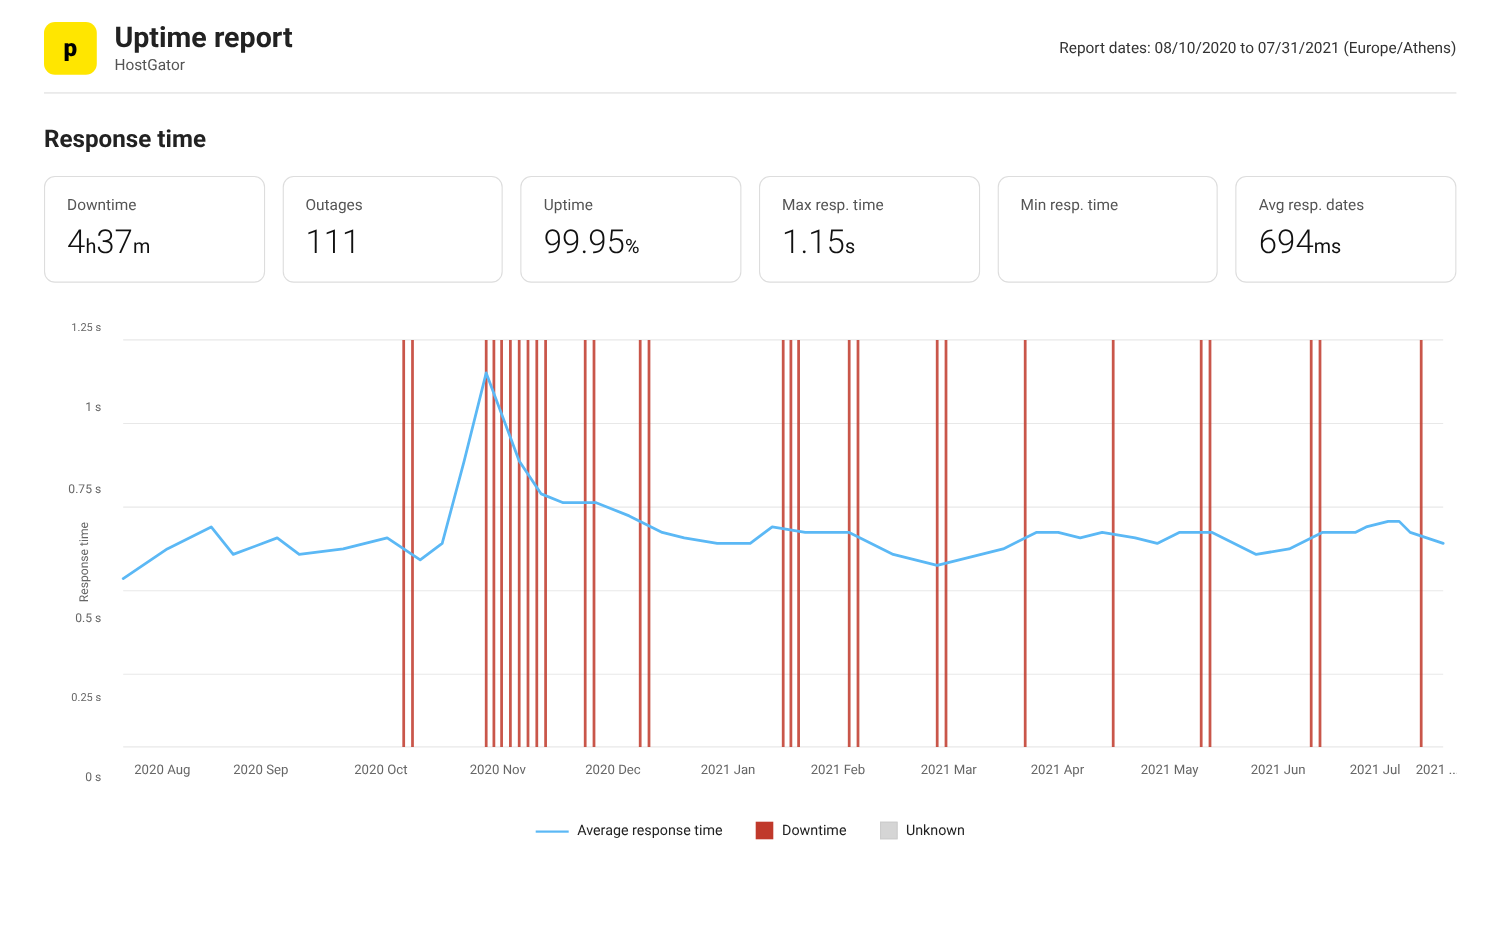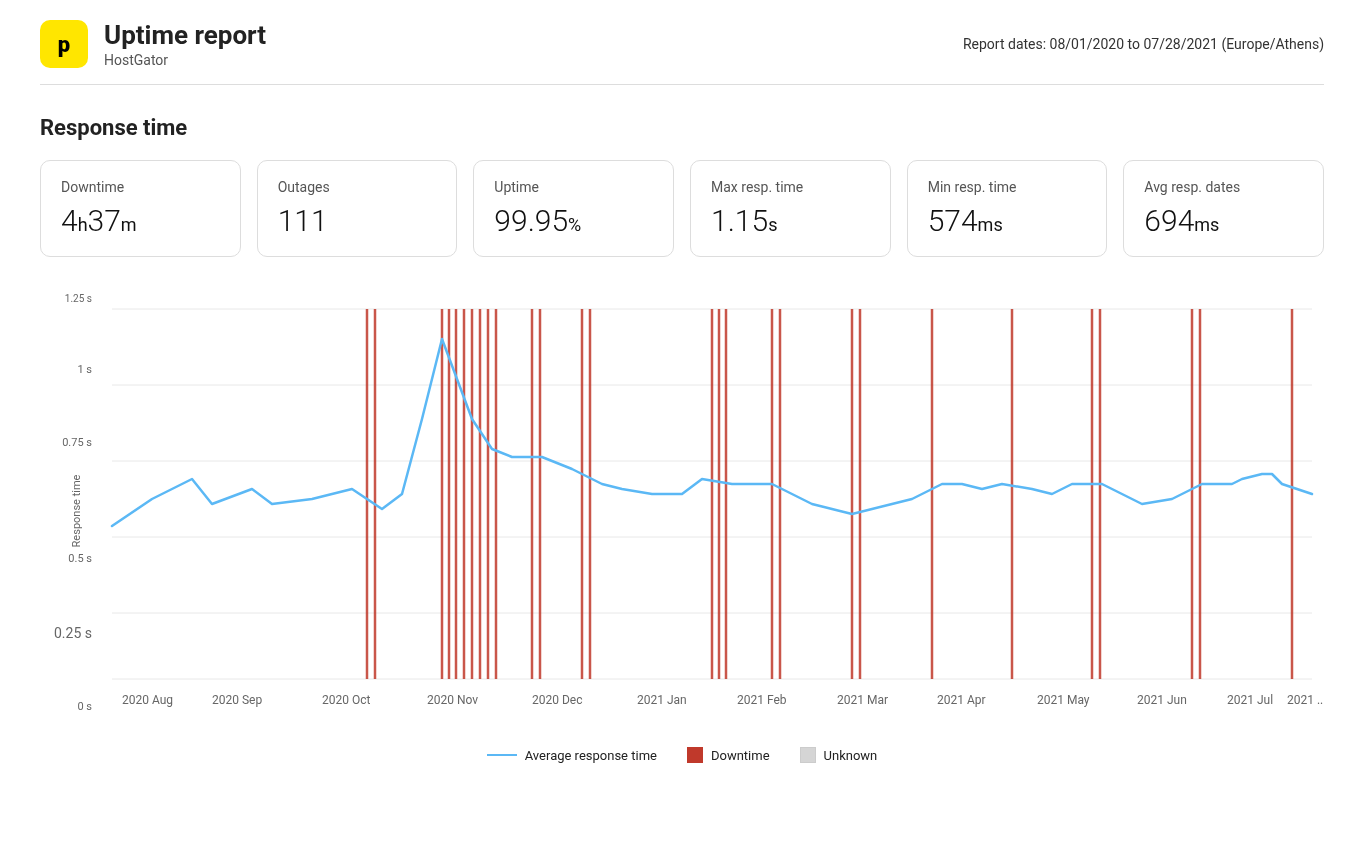--- a/index.html
+++ b/index.html
@@ -22,42 +22,42 @@
     .stats-row { display: flex; gap: 16px; margin-bottom: 32px; }
     .stat-card { flex: 1; border: 1px solid #ddd; border-radius: 10px; padding: 18px 20px; }
     .stat-label { font-size: 14px; color: #555; margin-bottom: 8px; }
     .stat-value { font-size: 30px; font-weight: 300; color: #111; }
     .stat-value .unit { font-size: 18px; font-weight: 400; }
 
     
     .chart-container { position: relative; width: 100%; }
 
     
-    .legend { display: flex; align-items: center; justify-content: center; gap: 30px; margin-top: 14px; }
+    .legend { display: flex; align-items: flex-end; justify-content: center; gap: 30px; margin-top: 14px; }
     .legend-item { display: flex; align-items: center; gap: 8px; font-size: 13px; }
     .legend-line { width: 30px; height: 2px; background: #5BB8F5; }
     .legend-box-red { width: 16px; height: 16px; background: #C0392B; }
     .legend-box-gray { width: 16px; height: 16px; background: #D5D5D5; border: 1px solid #ccc; }
   </style>
 </head>
 <body>
 
 <div class="page">
 
   <div class="header">
     <div class="header-left">
       <div class="logo">
         <span>p</span>
       </div>
       <div>
         <div class="header-title">Uptime report</div>
         <div class="header-subtitle">HostGator</div>
       </div>
     </div>
-    <div class="report-dates">Report dates: 08/01/2020 to 07/28/2021 (Europe/Athens)</div>
+    <div class="report-dates">Report dates: 08/10/2020 to 07/31/2021 (Europe/Athens)</div>
   </div>
 
   <div class="section-title">Response time</div>
 
   <div class="stats-row">
 
     <div class="stat-card">
       <div class="stat-label">Downtime</div>
       <div class="stat-value">4<span class="unit">h</span>37<span class="unit">m</span></div>
     </div>
@@ -72,39 +72,38 @@
       <div class="stat-value">99.95<span class="unit">%</span></div>
     </div>
 
     <div class="stat-card">
       <div class="stat-label">Max resp. time</div>
       <div class="stat-value">1.15<span class="unit">s</span></div>
     </div>
 
     <div class="stat-card">
       <div class="stat-label">Min resp. time</div>
-      <div class="stat-value">574<span class="unit">ms</span></div>
     </div>
 
     <div class="stat-card">
       <div class="stat-label">Avg resp. dates</div>
       <div class="stat-value">694<span class="unit">ms</span></div>
     </div>
   </div>
 
   <div class="chart-container">
     <div style="display:flex; gap:0;">
 
       <div style="width:60px; display:flex; flex-direction:column; justify-content:space-between; align-items:flex-end; padding-right:8px; position:relative;">
         <div style="position:absolute; left:0; top:50%; transform:translateY(-50%) rotate(-90deg); font-size:11px; color:#666; white-space:nowrap;">Response time</div>
         <div style="font-size:10px; color:#666; text-align:left; padding-top:4px;">1.25 s</div>
         <div style="font-size:11px; color:#666; text-align:right;">1 s</div>
         <div style="font-size:11px; color:#666; text-align:center;">0.75 s</div>
         <div style="font-size:11px; color:#666; text-align:right;margin-top:44px;">0.5 s</div>
-        <div style="font-size:14px; color:#666; text-align:right;">0.25 s</div>
+        <div style="font-size:10px; color:#666; text-align:right;">0.25 s</div>
         <div style="font-size:11px; color:#666; text-align:right; padding-bottom:20px;">0 s</div>
       </div>
 
       <div style="flex:1; position:relative;text-align:center;">
         <svg viewBox="0 0 1200 440" width="100%" height="440" xmlns="http://www.w3.org/2000/svg">
 
           <line x1="0" y1="20" x2="1200" y2="20" stroke="#e8e8e8" stroke-width="1"></line>
           <line x1="0" y1="96" x2="1200" y2="96" stroke="#e8e8e8" stroke-width="1"></line>
           <line x1="0" y1="172" x2="1200" y2="172" stroke="#e8e8e8" stroke-width="1"></line>
           <line x1="0" y1="248" x2="1200" y2="248" stroke="#e8e8e8" stroke-width="1"></line>

